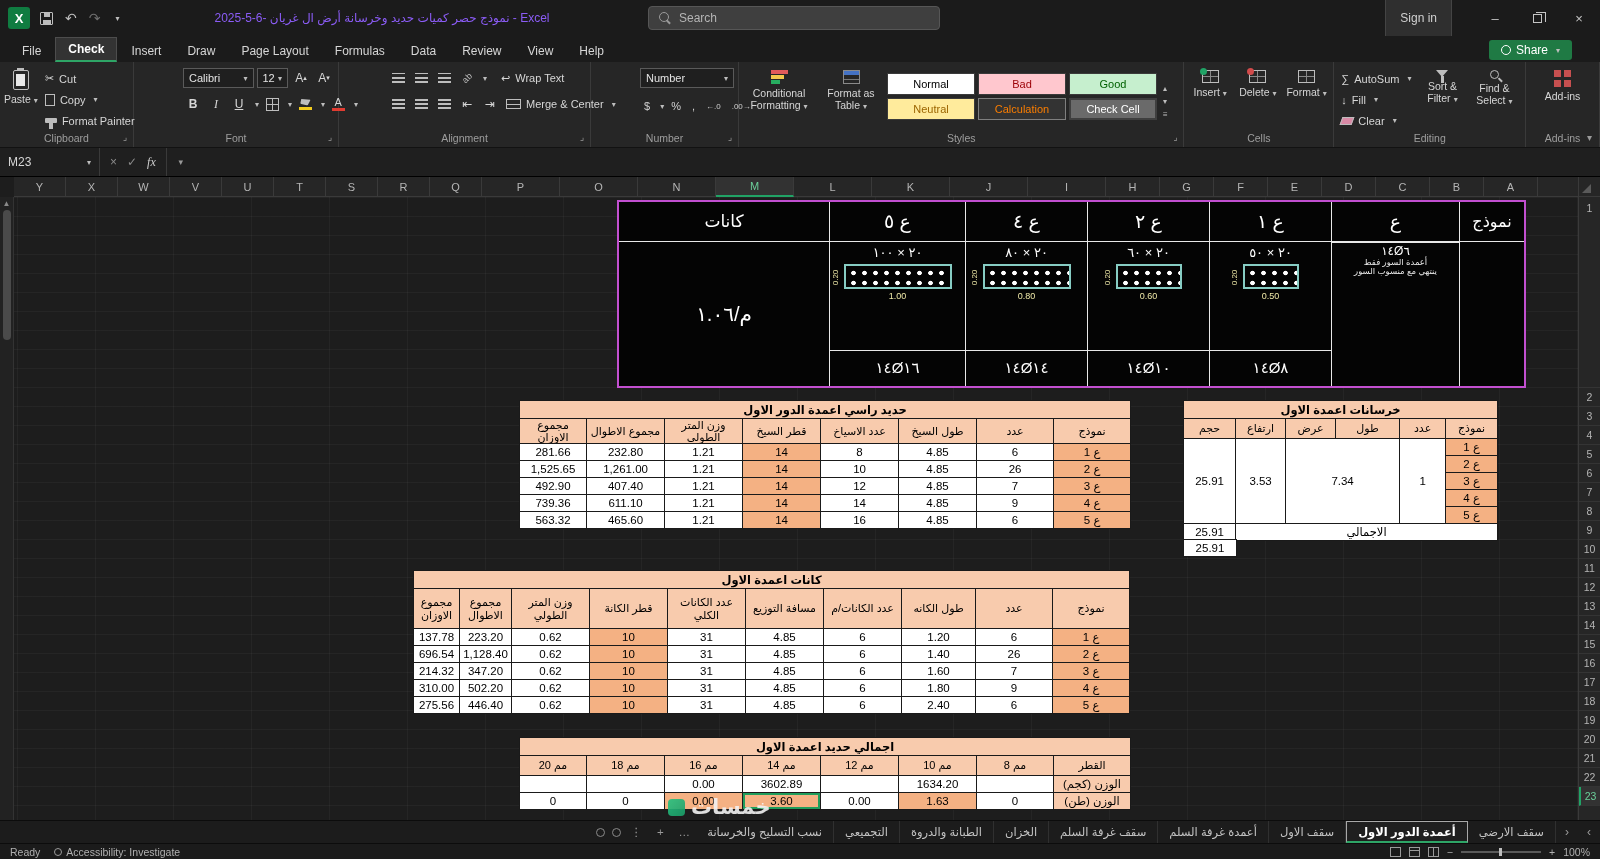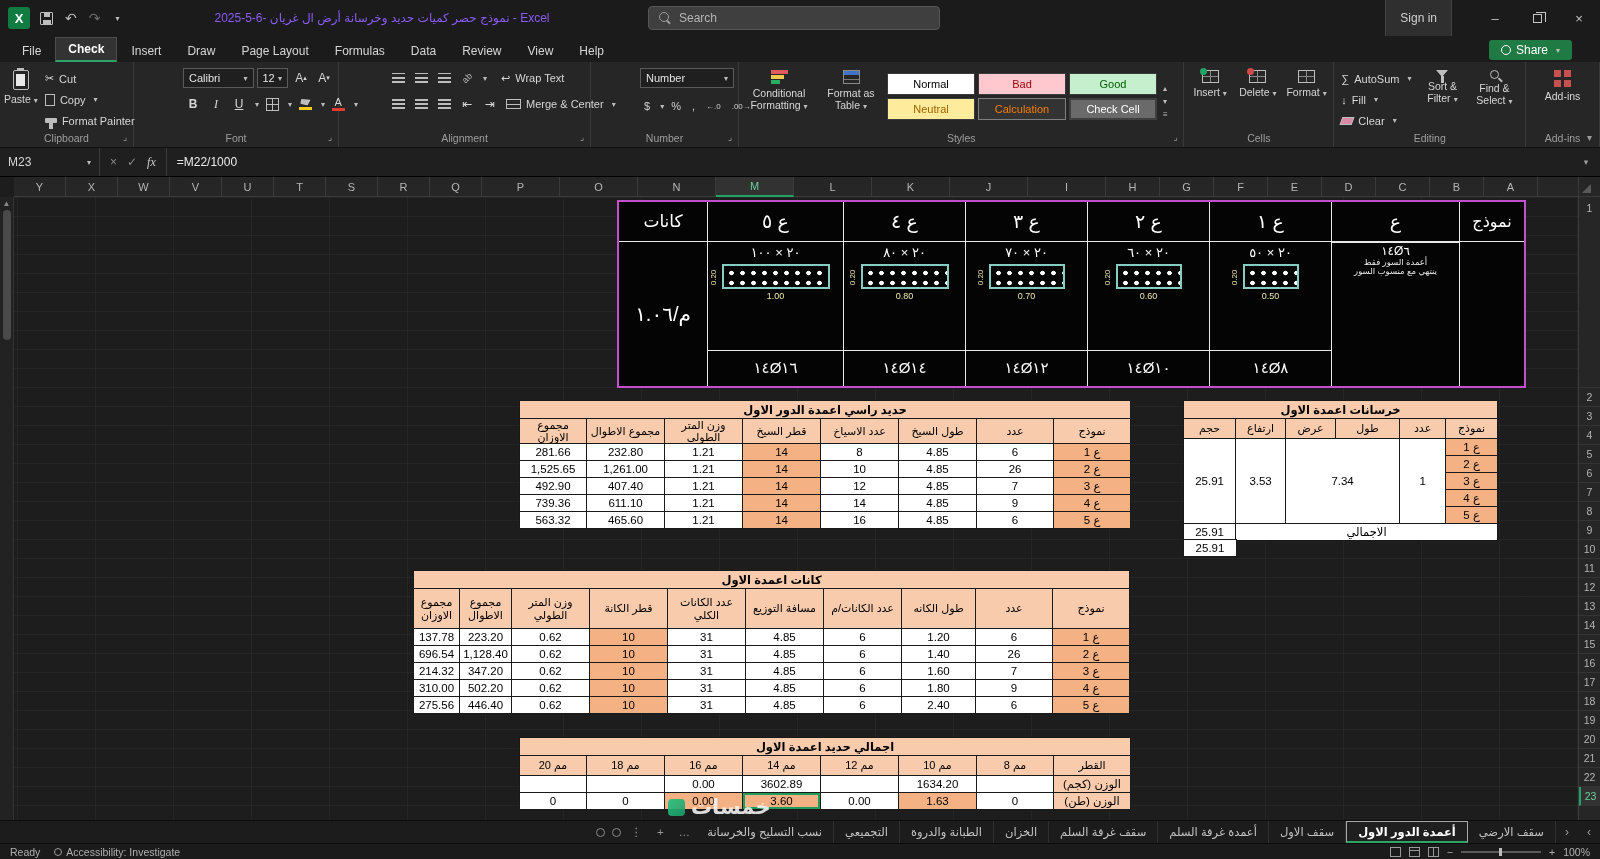--- a/index.html
+++ b/index.html
@@ -437,23 +437,20 @@
 <div class="formulabar">
   <div class="namebox">
     <span>M23</span>
     <span class="caret">▾</span>
   </div>
   <div class="fb-btns">
     <span class="fb-x">×</span>
     <span class="fb-ok">✓</span>
     <span class="fb-fx">fx</span>
   </div>
-  <div class="fb-input">
-    <span>=M22/1000</span>
-  </div>
   <span class="fb-expand">▾</span>
 </div>
 
 <div class="sheet">
   <div class="vscroll">
     <span class="arr">▲</span>
     <div class="vthumb"></div>
   </div>
   <div class="colheads" id="colheads">
       <div class="colhead" style="width: 52px;">Y</div>
@@ -548,34 +545,20 @@
             <div class="sec" style="width:66px"></div>
           <span class="sec-s">0.20</span>
           <div class="sec-w">0.60</div>
         </div>
       </div>
       <div class="d-foot">
           <span class="rebar">١٤Ø١٠</span>
         </div>
     </div>
 
-    <div class="d-col" style="width:122px">
-      <div class="d-head">ع ٣</div>
-      <div class="d-body">
-        <span class="d-dim">٧٠ × ٢٠</span>
-        <div class="sec-wrap">
-            <div class="sec" style="width:76px"></div>
-          <span class="sec-s">0.20</span>
-          <div class="sec-w">0.70</div>
-        </div>
-      </div>
-      <div class="d-foot">
-          <span class="rebar">١٤Ø١٢</span>
-        </div>
-    </div>
 
     <div class="d-col" style="width:122px">
       <div class="d-head">ع ٤</div>
       <div class="d-body">
         <span class="d-dim">٨٠ × ٢٠</span>
         <div class="sec-wrap">
             <div class="sec" style="width:88px"></div>
           <span class="sec-s">0.20</span>
           <div class="sec-w">0.80</div>
         </div>

